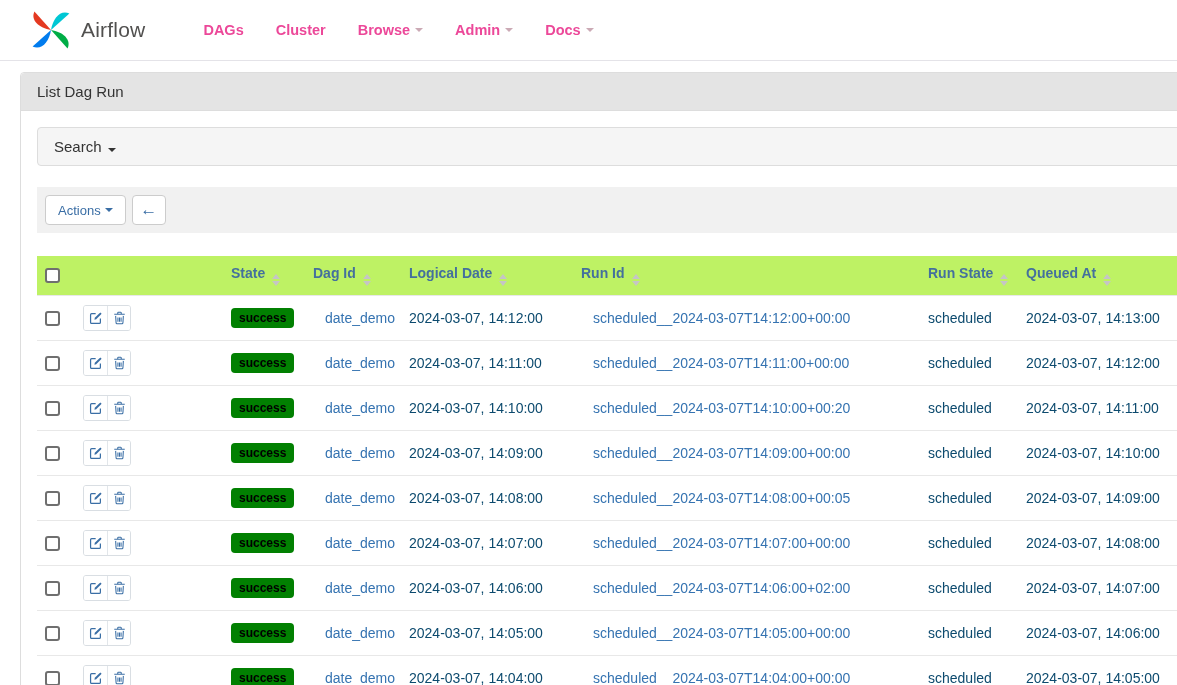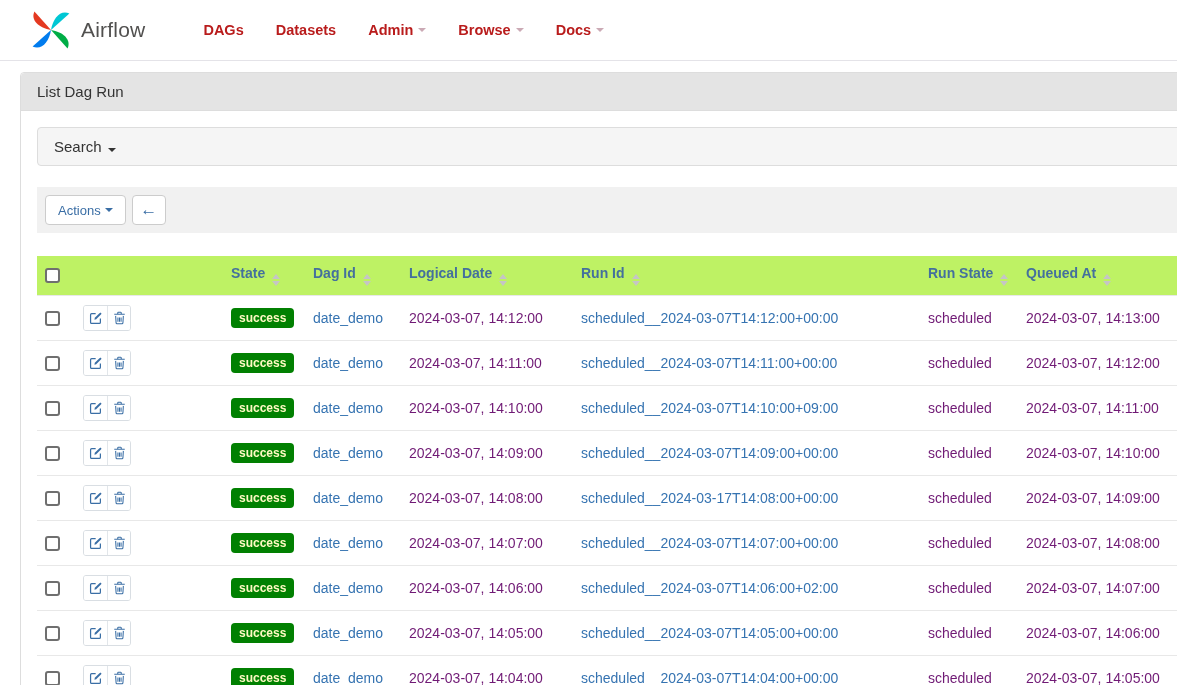--- a/index.html
+++ b/index.html
@@ -11,21 +11,21 @@
 
   
   .navbar {
     height:61px; background:#fff; border-bottom:1px solid #e4e3e8;
     display:flex; align-items:center; padding-left:28px; box-sizing:border-box;
   }
   .brand { display:flex; align-items:center; gap:7px; margin-right:42px; }
   .brand-text { font-size:21px; color:#51504f; letter-spacing:.2px; }
   .nav-menu { display:flex; align-items:center; }
   .nav-item {
-    font-weight:bold; font-size:14.5px; color:#b91c1c; text-decoration:none;
+    font-weight:bold; font-size:14.5px; color:#ec4899; text-decoration:none;
     padding:10px 16px; cursor:pointer; display:inline-flex; align-items:center;
   }
   .caret {
     display:inline-block; width:0; height:0; margin-left:5px;
     border-left:4px solid transparent; border-right:4px solid transparent;
     border-top:4px solid #cbaab5;
   }
 
   
   .panel {
@@ -89,46 +89,46 @@
     display:inline-flex; border:1px solid #d9dee3; border-radius:3px;
     overflow:hidden; background:#fff;
   }
   .icon-btn {
     width:23px; height:24px; display:flex; align-items:center; justify-content:center;
     background:#fff; border:none; cursor:pointer; padding:0;
   }
   .icon-btn + .icon-btn { border-left:1px solid #e2e6ea; }
 
   .badge {
-    display:inline-block; background:var(--success); color:#fef9c3;
+    display:inline-block; background:var(--success); color:#000000;
     font-size:12px; font-weight:bold; padding:3px 8px; border-radius:4px;
   }
-  a.lnk { color:var(--link); text-decoration:none; cursor:pointer; }
-  .txt { color:#701a75;margin-top:36px; }
+  a.lnk { color:var(--link); text-decoration:none; cursor:pointer;margin-left:12px; }
+  .txt { color:#0c4a6e;margin-top:36px; }
 </style>
 </head>
 <body>
 
 <header class="navbar">
   <div class="brand">
     <svg width="46" height="46" viewBox="0 0 100 100">
       <g>
         <path class="blade" d="M50 50 L14 10 C 5 29 24 46 50 50 Z" fill="#E43921"></path>
         <path class="blade" d="M50 50 L14 10 C 5 29 24 46 50 50 Z" transform="rotate(90 50 50)" fill="#00C7D4"></path>
         <path class="blade" d="M50 50 L14 10 C 5 29 24 46 50 50 Z" transform="rotate(180 50 50)" fill="#00AD46"></path>
         <path class="blade" d="M50 50 L14 10 C 5 29 24 46 50 50 Z" transform="rotate(270 50 50)" fill="#017CEE"></path>
       </g>
     </svg>
     <span class="brand-text">Airflow</span>
   </div>
   <nav class="nav-menu">
       <a class="nav-item">DAGs</a>
-      <a class="nav-item">Datasets</a>
+      <a class="nav-item">Cluster</a>
+      <a class="nav-item">Browse<span class="caret" style="border-top-color: rgb(203, 170, 181);"></span></a>
       <a class="nav-item">Admin<span class="caret" style="border-top-color: rgb(203, 170, 181);"></span></a>
-      <a class="nav-item">Browse<span class="caret" style="border-top-color: rgb(203, 170, 181);"></span></a>
       <a class="nav-item">Docs<span class="caret" style="border-top-color: rgb(203, 170, 181);"></span></a>
     </nav>
 </header>
 
 <section class="panel">
   <div class="panel-heading">List Dag Run</div>
   <div class="panel-body">
 
     <div class="search-bar">
       <span>Search</span><span class="caret"></span>
@@ -258,21 +258,21 @@
   <path d="M1 3.7h12"></path>
                     <path d="M5 3.5V2.2a.7.7 0 0 1 .7-.7h2.6a.7.7 0 0 1 .7.7v1.3"></path>
   <path d="M2.6 5.6l.5 8a1 1 0 0 0 1 .9h5.8a1 1 0 0 0 1-.9l.5-8"></path>
   <path d="M5.2 7.4v4.8M7 7.4v4.8M8.8 7.4v4.8"></path>
                   </svg>
                 </button>
               </span></td>
             <td><span class="badge">success</span></td>
             <td><a class="lnk">date_demo</a></td>
             <td class="txt">2024-03-07, 14:10:00</td>
-            <td><a class="lnk">scheduled__2024-03-07T14:10:00+09:00</a></td>
+            <td><a class="lnk">scheduled__2024-03-07T14:10:00+00:20</a></td>
             <td class="txt">scheduled</td>
             <td class="txt">2024-03-07, 14:11:00</td>
           </tr>
           <tr>
             <td>
               <input type="checkbox" class="cbx" style="">
             </td>
             <td><span class="btn-group">
                 <button class="icon-btn">
                   <svg viewBox="0 0 16 16" width="14" height="14">
@@ -312,21 +312,21 @@
   <path d="M1 3.7h12"></path>
                     <path d="M5 3.5V2.2a.7.7 0 0 1 .7-.7h2.6a.7.7 0 0 1 .7.7v1.3"></path>
   <path d="M2.6 5.6l.5 8a1 1 0 0 0 1 .9h5.8a1 1 0 0 0 1-.9l.5-8"></path>
   <path d="M5.2 7.4v4.8M7 7.4v4.8M8.8 7.4v4.8"></path>
                   </svg>
                 </button>
               </span></td>
             <td><span class="badge">success</span></td>
             <td><a class="lnk">date_demo</a></td>
             <td class="txt">2024-03-07, 14:08:00</td>
-            <td><a class="lnk">scheduled__2024-03-17T14:08:00+00:00</a></td>
+            <td><a class="lnk">scheduled__2024-03-07T14:08:00+00:05</a></td>
             <td class="txt">scheduled</td>
             <td class="txt">2024-03-07, 14:09:00</td>
           </tr>
           <tr>
             <td>
               <input type="checkbox" class="cbx" style="">
             </td>
             <td><span class="btn-group">
                 <button class="icon-btn">
                   <svg viewBox="0 0 16 16" width="14" height="14">

